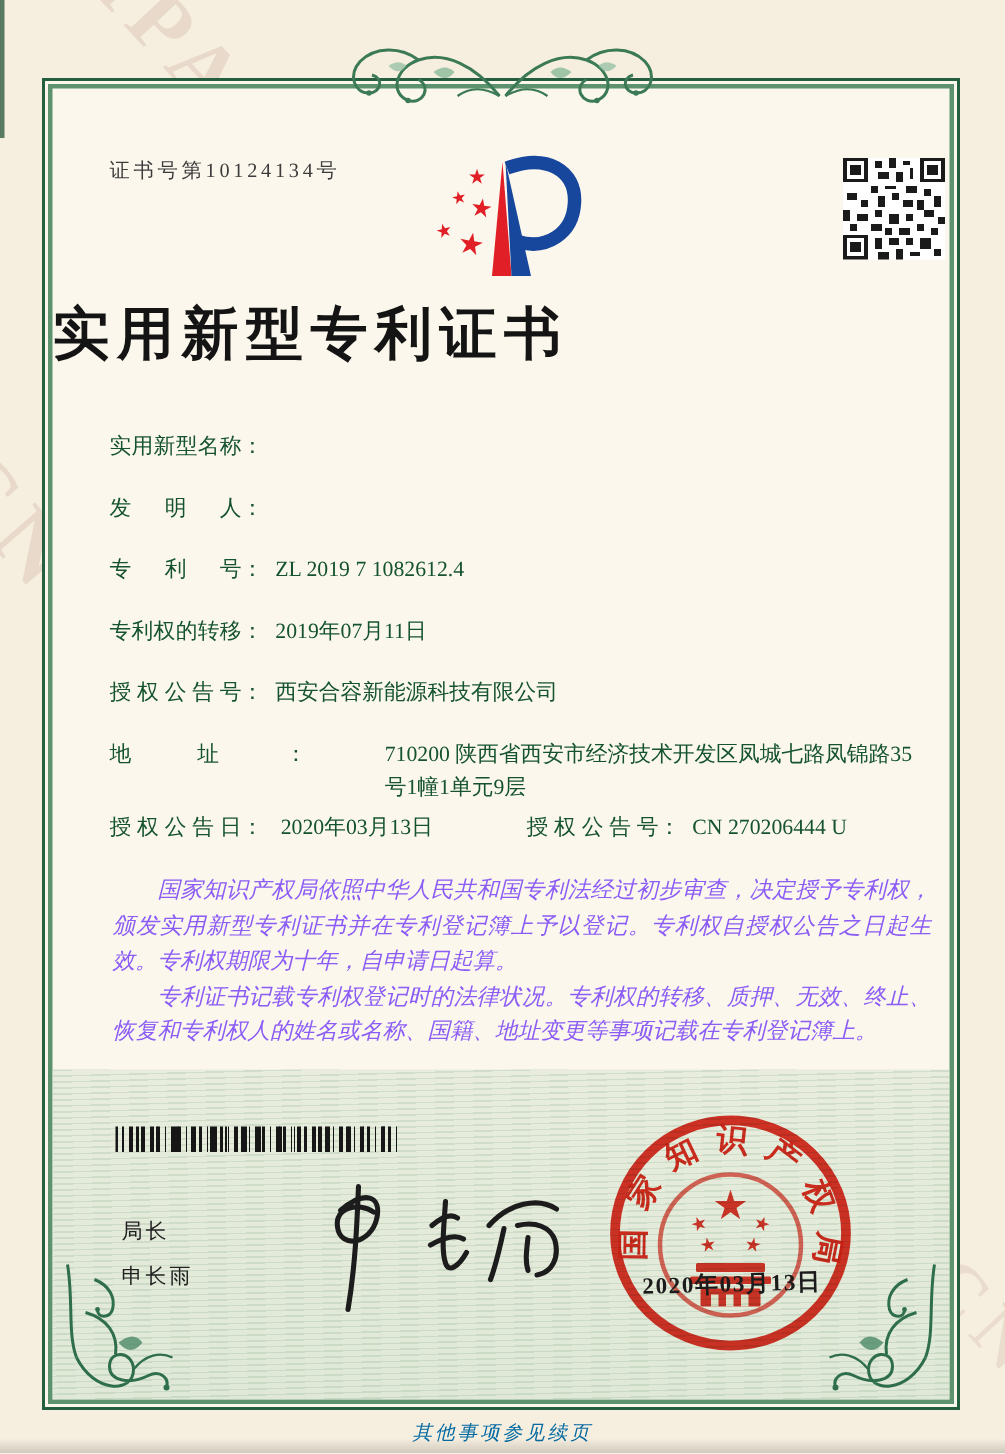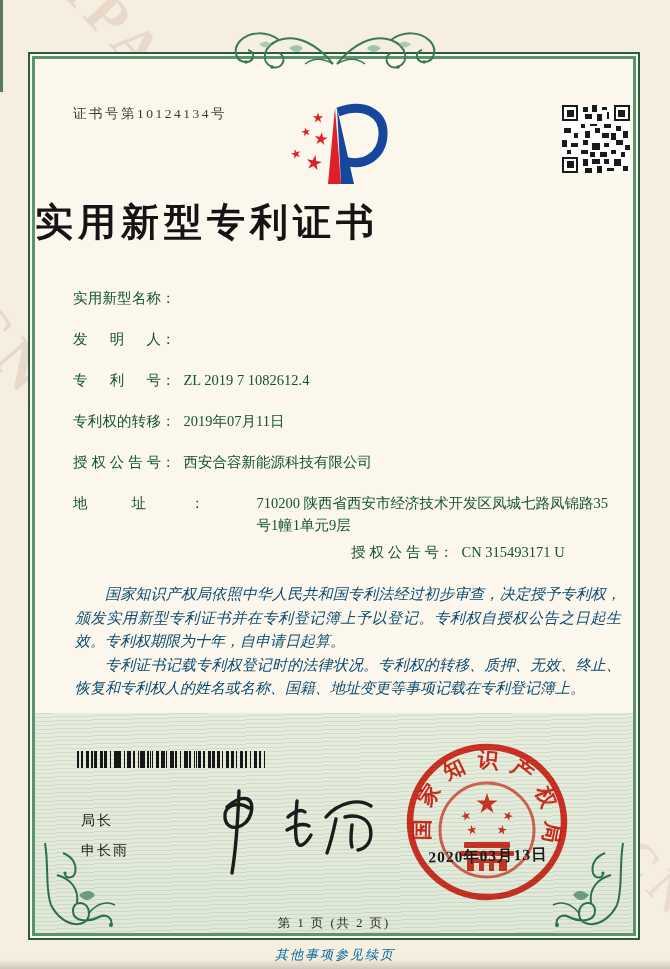--- a/index.html
+++ b/index.html
@@ -35,21 +35,21 @@
   
   .fields{position:absolute;left:38px;top:228px;width:548px;font-size:14.5px;color:#14532d;}
   .frow{display:flex;margin-bottom:19px;line-height:22px;}
   .flabel{display:inline-block;width:88px;text-align:justify;text-align-last:justify;}
   .fcolon{display:inline-block;}
   .fvalue{display:inline-block;margin-left:8px;max-width:440px;}
   .grant-row{position:relative;display:block;height:22px;margin-top:5px;line-height:22px;}
   .grant2{position:absolute;left:278px;top:0;display:flex;font-family:Liberation Serif, serif;}
   
   .paras{position:absolute;left:40px;top:524px;width:546px;font-size:15px;line-height:23.5px;
-      color:#0c4a6e;text-align:justify;font-style:italic;}
+      color:#8b5cf6;text-align:justify;font-style:italic;}
   .paras p{margin:0;text-indent:2em;}
   
   .barcode{position:absolute;left:42px;top:692px;width:188px;height:17px;
       background-image:
         repeating-linear-gradient(90deg,#161616 0 2px,rgba(0,0,0,0) 2px 5px,#161616 5px 6px,rgba(0,0,0,0) 6px 9px,#161616 9px 12px,rgba(0,0,0,0) 12px 14px),
         repeating-linear-gradient(90deg,rgba(0,0,0,0) 0 4px,#161616 4px 5px,rgba(0,0,0,0) 5px 17px,#161616 17px 19px,rgba(0,0,0,0) 19px 23px);}
   .signer{position:absolute;left:46px;top:746px;font-family:"Liberation Sans","DejaVu Sans",sans-serif;
       font-size:14px;color:#202020;line-height:30px;letter-spacing:2px;}
   .signature{position:absolute;left:158px;top:726px;width:190px;height:95px;}
   .pageinfo{position:absolute;left:0;top:856px;width:100%;text-align:center;
@@ -202,24 +202,28 @@
             <span class="flabel">授权公告号</span>
               <span class="fcolon">：</span>
             <span class="fvalue">西安合容新能源科技有限公司</span>
           </div>
           <div class="frow" style="margin-bottom:0;gap:44px;">
             <span class="flabel">地址</span>
               <span class="fcolon">：</span>
             <span class="fvalue" style="width:440px;">710200 陕西省西安市经济技术开发区凤城七路凤锦路35号1幢1单元9层</span>
           </div>
           <div class="grant-row">
+            <span>
+              <span class="flabel">授权公告日</span><span class="fcolon">：</span>
+              <span class="fvalue">2020年03月13日</span>
+            </span>
             <span class="grant2">
               <span class="flabel">授权公告号</span>
                 <span class="fcolon">：</span>
-              <span class="fvalue">CN 315493171 U</span>
+              <span class="fvalue">CN 270206444 U</span>
             </span>
           </div>
         </div>
 
         <div class="paras">
           <p>国家知识产权局依照中华人民共和国专利法经过初步审查，决定授予专利权，颁发实用新型专利证书并在专利登记簿上予以登记。专利权自授权公告之日起生效。专利权期限为十年，自申请日起算。</p>
           <p>专利证书记载专利权登记时的法律状况。专利权的转移、质押、无效、终止、恢复和专利权人的姓名或名称、国籍、地址变更等事项记载在专利登记簿上。</p>
         </div>
 
         <div class="barcode"></div>
@@ -236,21 +240,20 @@
             <path d="M95,32 C102,26 108,24 112,27"></path>
             <path d="M94,45 C103,40 111,38 116,41"></path>
             <path d="M104,16 C103,32 101,48 104,57 C106,64 113,59 118,50"></path>
             <path d="M133,32 C146,17 166,13 178,21"></path>
             <path d="M143,34 C140,48 137,60 134,68"></path>
             <path d="M152,32 C164,29 174,33 177,42 C180,54 175,63 165,65"></path>
             <path d="M159,40 C158,49 157,56 159,62"></path>
           </g>
         </svg>
 
-        <div class="pageinfo">第 1 页 (共 2 页)</div>
 
         <svg class="corner corner-l" viewBox="0 0 82 92">
             <use href="#cornerart"></use>
           </svg>
         <svg class="corner corner-r" viewBox="0 0 82 92">
             <use href="#cornerart"></use>
           </svg>
       </div>
     </div>
   </div>

